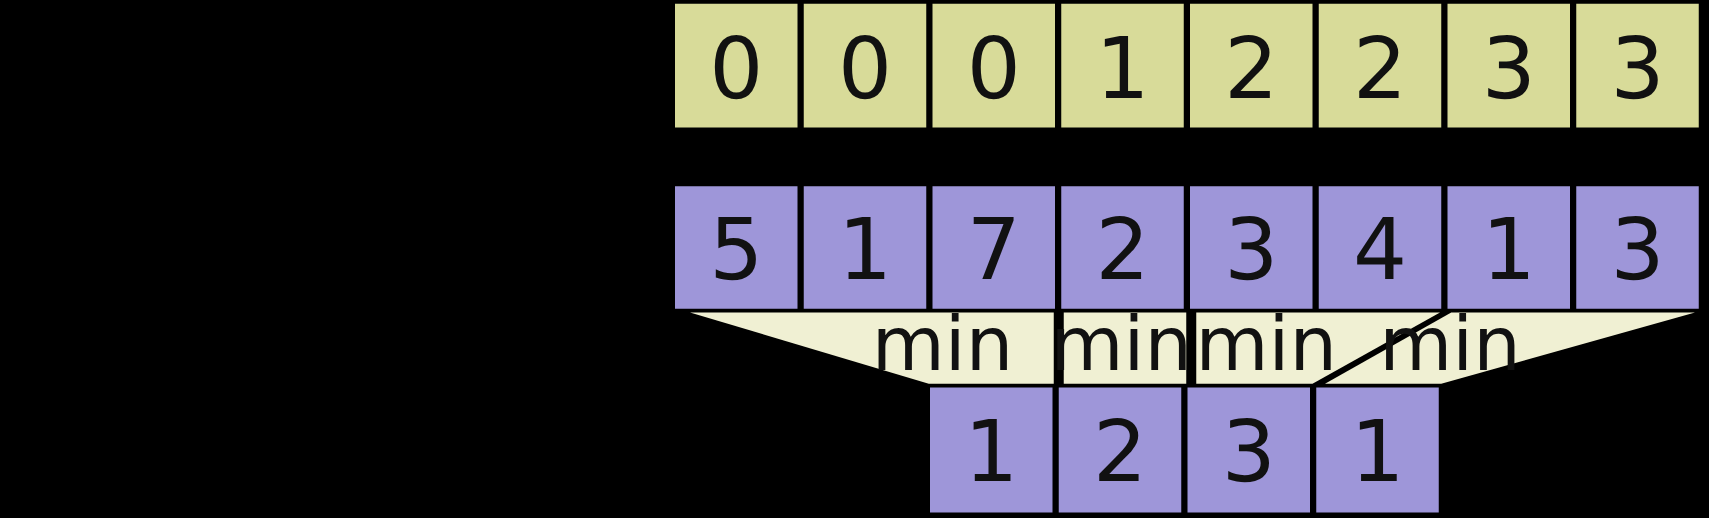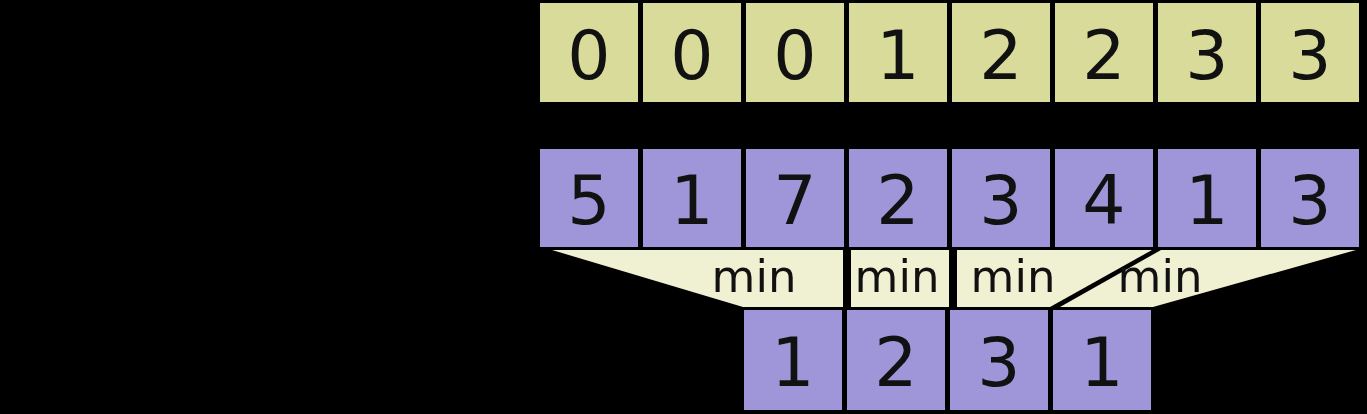--- a/index.html
+++ b/index.html
@@ -48,21 +48,21 @@
   .bands-svg {
     position: absolute;
     left: 0; top: 0;
     width: 1367px; height: 414px;
     pointer-events: none;
   }
   .band-poly { fill: var(--band); }
   .min-label {
     position: absolute;
     transform: translate(-50%, -50%);
-    font-size: 45px;
+    font-size: 60px;
     line-height: 1;
     color: var(--text);
     white-space: nowrap;
   }
   .min-1 { left: 754px;  top: 276px; }
   .min-2 { left: 897px;  top: 276px; }
   .min-3 { left: 1013px; top: 276px; }
   .min-4 { left: 1160px; top: 276px; }
 </style>
 </head>

